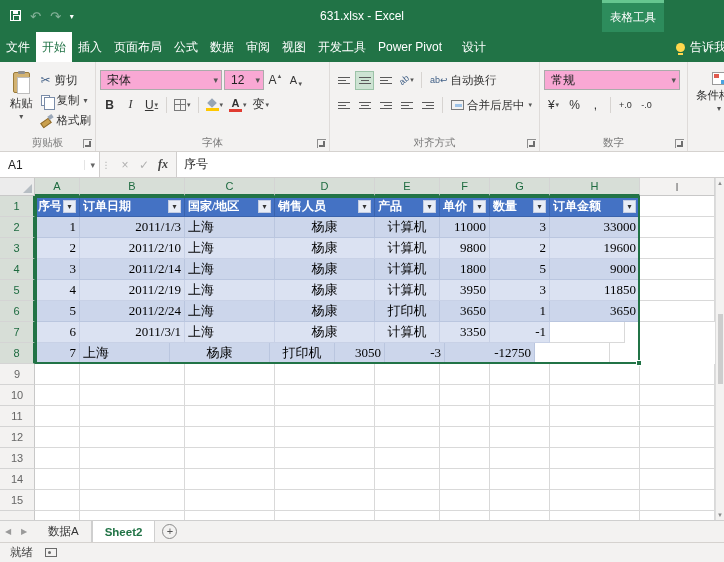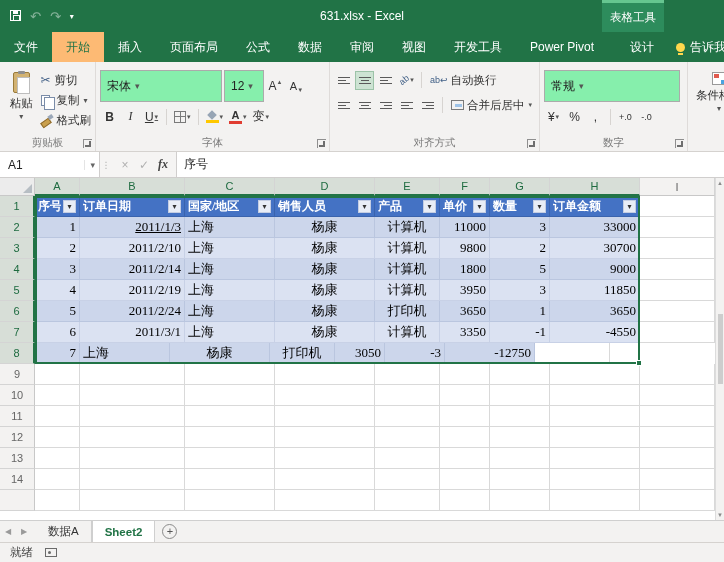--- a/index.html
+++ b/index.html
@@ -15,22 +15,22 @@
 .qcaret{font-size:8px;color:#fff}
 .ic-save{display:inline-block;width:11px;height:11px;border:1px solid #fff;position:relative}
 .ic-save::before{content:"";position:absolute;top:-1px;left:2px;width:5px;height:4px;background:#fff}
 .ic-save::after{content:"";position:absolute;bottom:0;left:2px;width:5px;height:4px;border:1px solid #fff;border-bottom:none}
 .wintitle{position:absolute;left:50%;transform:translateX(-50%);color:#fff;font-size:12px;white-space:nowrap}
 .ctx-tool{position:absolute;left:602px;top:0;height:32px;width:62px;background:#2d8c5c;border-top:3px solid #66c690;color:#fff;font-size:11.5px;display:flex;align-items:center;justify-content:center;white-space:nowrap}
 
 
 .tabrow{height:30px;background:#217346;display:flex;align-items:stretch;flex:0 0 auto;color:#fff;overflow:hidden}
 .tabs{display:flex}
-.tab{padding:0 14px;display:flex;align-items:center;font-size:12px;color:#fff;white-space:nowrap}
-.tab.active{background:#fdba74;color:#217346}
+.tab{padding:0 6px;display:flex;align-items:center;font-size:12px;color:#fff;white-space:nowrap}
+.tab.active{background:#ffffff;color:#217346}
 .tab.contextual{margin-left:8px}
 .tellme{margin-left:auto;display:flex;align-items:center;gap:5px;color:#fff;padding-left:6px;white-space:nowrap;overflow:hidden;flex:0 0 54px}
 .bulb{width:9px;height:9px;border-radius:50%;background:#ffd84d;position:relative;flex:0 0 auto}
 .bulb::after{content:"";position:absolute;left:2px;bottom:-3px;width:5px;height:2px;background:#ffd84d}
 
 
 .ribbon{height:90px;background:#f3f2f1;border-bottom:1px solid #d5d2cf;display:flex;flex:0 0 auto;overflow:hidden}
 .rgroup{position:relative;border-right:1px solid #dedbd9;padding:8px 4px 16px;display:flex;flex:0 0 auto}
 .glabel{position:absolute;bottom:1px;left:0;right:0;text-align:center;font-size:10.5px;color:#7b7b7b;white-space:nowrap}
 .launcher{position:absolute;right:3px;bottom:3px;width:9px;height:9px;border-left:1px solid #8f8f8f;border-top:1px solid #8f8f8f}
@@ -47,21 +47,21 @@
 .ic-paste{position:relative;width:17px;height:21px;background:#d2b272;border:1px solid #9a7b3a;border-radius:2px}
 .ic-paste::before{content:"";position:absolute;top:-2px;left:4px;width:7px;height:3px;background:#8f8f8f;border-radius:1px}
 .ic-paste::after{content:"";position:absolute;top:4px;left:3px;width:11px;height:15px;background:#fff;border:1px solid #bdbdbd}
 .ic-cut{color:#3f5e85;font-size:12px;line-height:1}
 .ic-copy{display:inline-block;width:9px;height:11px;border:1px solid #7a8ca8;background:#fff;position:relative;margin-right:3px}
 .ic-copy::after{content:"";position:absolute;top:1px;left:2px;width:9px;height:11px;border:1px solid #7a8ca8;background:#fff}
 .ic-brush{position:relative;display:inline-block;width:12px;height:12px}
 .ic-brush::before{content:"";position:absolute;left:0;top:6px;width:8px;height:4px;background:#caa04c;border:1px solid #8d6a2f;transform:rotate(-35deg)}
 .ic-brush::after{content:"";position:absolute;right:0;top:1px;width:5px;height:4px;background:#9aa7b8;transform:rotate(-35deg)}
 
-.combo{height:32px;background:#86efac;border:1px solid #ababab;display:flex;align-items:center;padding:0 3px 0 6px;font-size:12px;color:#222;white-space:nowrap}
+.combo{height:20px;background:#f9a8d4;border:1px solid #ababab;display:flex;align-items:center;justify-content:space-between;padding:0 3px 0 6px;font-size:12px;color:#222;white-space:nowrap}
 .ccaret{font-size:9px;color:#555;margin-left:4px}
 .fontname{width:122px;font-family:"Liberation Serif","DejaVu Serif",serif}
 .fontsize{width:40px}
 .numfmt{width:136px}
 
 .tbtn{height:19px;min-width:19px;display:inline-flex;align-items:center;justify-content:center;font-size:12px;color:#333;padding:0 2px;position:relative}
 .tbtn.sel{background:#cde3d3;border:1px solid #9cc3a8}
 .tbtn.b{font-weight:bold}
 .tbtn.i{font-style:italic;font-family:"Liberation Serif",serif}
 .tbtn.u span{text-decoration:underline}
@@ -413,39 +413,39 @@
           </div>
           <div class="cell thead" style="width: 90px;">
             <span class="th-label">订单金额</span>
             <span class="filter-btn">▾</span>
           </div>
           <div class="cell" style="width: 75px;"></div>
         </div>
         <div class="grow">
           <div class="rowh sel">2</div>
           <div class="cell band1 al-right" style="width: 45px;">1</div>
-          <div class="cell band1 al-right" style="width: 105px; text-decoration: underline;">2011/1/3</div>
+          <div class="cell band1 al-right" style="width: 105px;">2011/1/3</div>
           <div class="cell band1 al-left" style="width: 90px;">上海</div>
           <div class="cell band1 al-center" style="width: 100px;">杨康</div>
           <div class="cell band1 al-center" style="width: 65px;">计算机</div>
           <div class="cell band1 al-right" style="width: 50px;">11000</div>
           <div class="cell band1 al-right" style="width: 60px;">3</div>
           <div class="cell band1 al-right" style="width: 90px;">33000</div>
           <div class="cell" style="width: 75px;"></div>
         </div>
         <div class="grow">
           <div class="rowh sel">3</div>
           <div class="cell band2 al-right" style="width: 45px;">2</div>
           <div class="cell band2 al-right" style="width: 105px;">2011/2/10</div>
           <div class="cell band2 al-left" style="width: 90px;">上海</div>
           <div class="cell band2 al-center" style="width: 100px;">杨康</div>
           <div class="cell band2 al-center" style="width: 65px;">计算机</div>
           <div class="cell band2 al-right" style="width: 50px;">9800</div>
           <div class="cell band2 al-right" style="width: 60px;">2</div>
-          <div class="cell band2 al-right" style="width: 90px;">30700</div>
+          <div class="cell band2 al-right" style="width: 90px;">19600</div>
           <div class="cell" style="width: 75px;"></div>
         </div>
         <div class="grow">
           <div class="rowh sel">4</div>
           <div class="cell band1 al-right" style="width: 45px;">3</div>
           <div class="cell band1 al-right" style="width: 105px;">2011/2/14</div>
           <div class="cell band1 al-left" style="width: 90px;">上海</div>
           <div class="cell band1 al-center" style="width: 100px;">杨康</div>
           <div class="cell band1 al-center" style="width: 65px;">计算机</div>
           <div class="cell band1 al-right" style="width: 50px;">1800</div>
@@ -479,21 +479,20 @@
         </div>
         <div class="grow">
           <div class="rowh sel">7</div>
           <div class="cell band2 al-right" style="width: 45px;">6</div>
           <div class="cell band2 al-right" style="width: 105px;">2011/3/1</div>
           <div class="cell band2 al-left" style="width: 90px;">上海</div>
           <div class="cell band2 al-center" style="width: 100px;">杨康</div>
           <div class="cell band2 al-center" style="width: 65px;">计算机</div>
           <div class="cell band2 al-right" style="width: 50px;">3350</div>
           <div class="cell band2 al-right" style="width: 60px;">-1</div>
-          <div class="cell band2 al-right" style="width: 90px;">-4550</div>
           <div class="cell" style="width: 75px;"></div>
         </div>
         <div class="grow">
           <div class="rowh sel">8</div>
           <div class="cell band1 al-right" style="width: 45px;">7</div>
           <div class="cell band1 al-left" style="width: 90px;">上海</div>
           <div class="cell band1 al-center" style="width: 100px;">杨康</div>
           <div class="cell band1 al-center" style="width: 65px;">打印机</div>
           <div class="cell band1 al-right" style="width: 50px;">3050</div>
           <div class="cell band1 al-right" style="width: 60px;">-3</div>
@@ -566,20 +565,32 @@
           <div class="cell" style="width: 105px;"></div>
           <div class="cell" style="width: 90px;"></div>
           <div class="cell" style="width: 100px;"></div>
           <div class="cell" style="width: 65px;"></div>
           <div class="cell" style="width: 50px;"></div>
           <div class="cell" style="width: 60px;"></div>
           <div class="cell" style="width: 90px;"></div>
           <div class="cell" style="width: 75px;"></div>
         </div>
         <div class="grow">
+          <div class="rowh">15</div>
+          <div class="cell" style="width: 45px;"></div>
+          <div class="cell" style="width: 105px;"></div>
+          <div class="cell" style="width: 90px;"></div>
+          <div class="cell" style="width: 100px;"></div>
+          <div class="cell" style="width: 65px;"></div>
+          <div class="cell" style="width: 50px;"></div>
+          <div class="cell" style="width: 60px;"></div>
+          <div class="cell" style="width: 90px;"></div>
+          <div class="cell" style="width: 75px;"></div>
+        </div>
+        <div class="grow">
           <div class="rowh"></div>
           <div class="cell" style="width: 45px;"></div>
           <div class="cell" style="width: 105px;"></div>
           <div class="cell" style="width: 90px;"></div>
           <div class="cell" style="width: 100px;"></div>
           <div class="cell" style="width: 65px;"></div>
           <div class="cell" style="width: 50px;"></div>
           <div class="cell" style="width: 60px;"></div>
           <div class="cell" style="width: 90px;"></div>
           <div class="cell" style="width: 75px;"></div>

